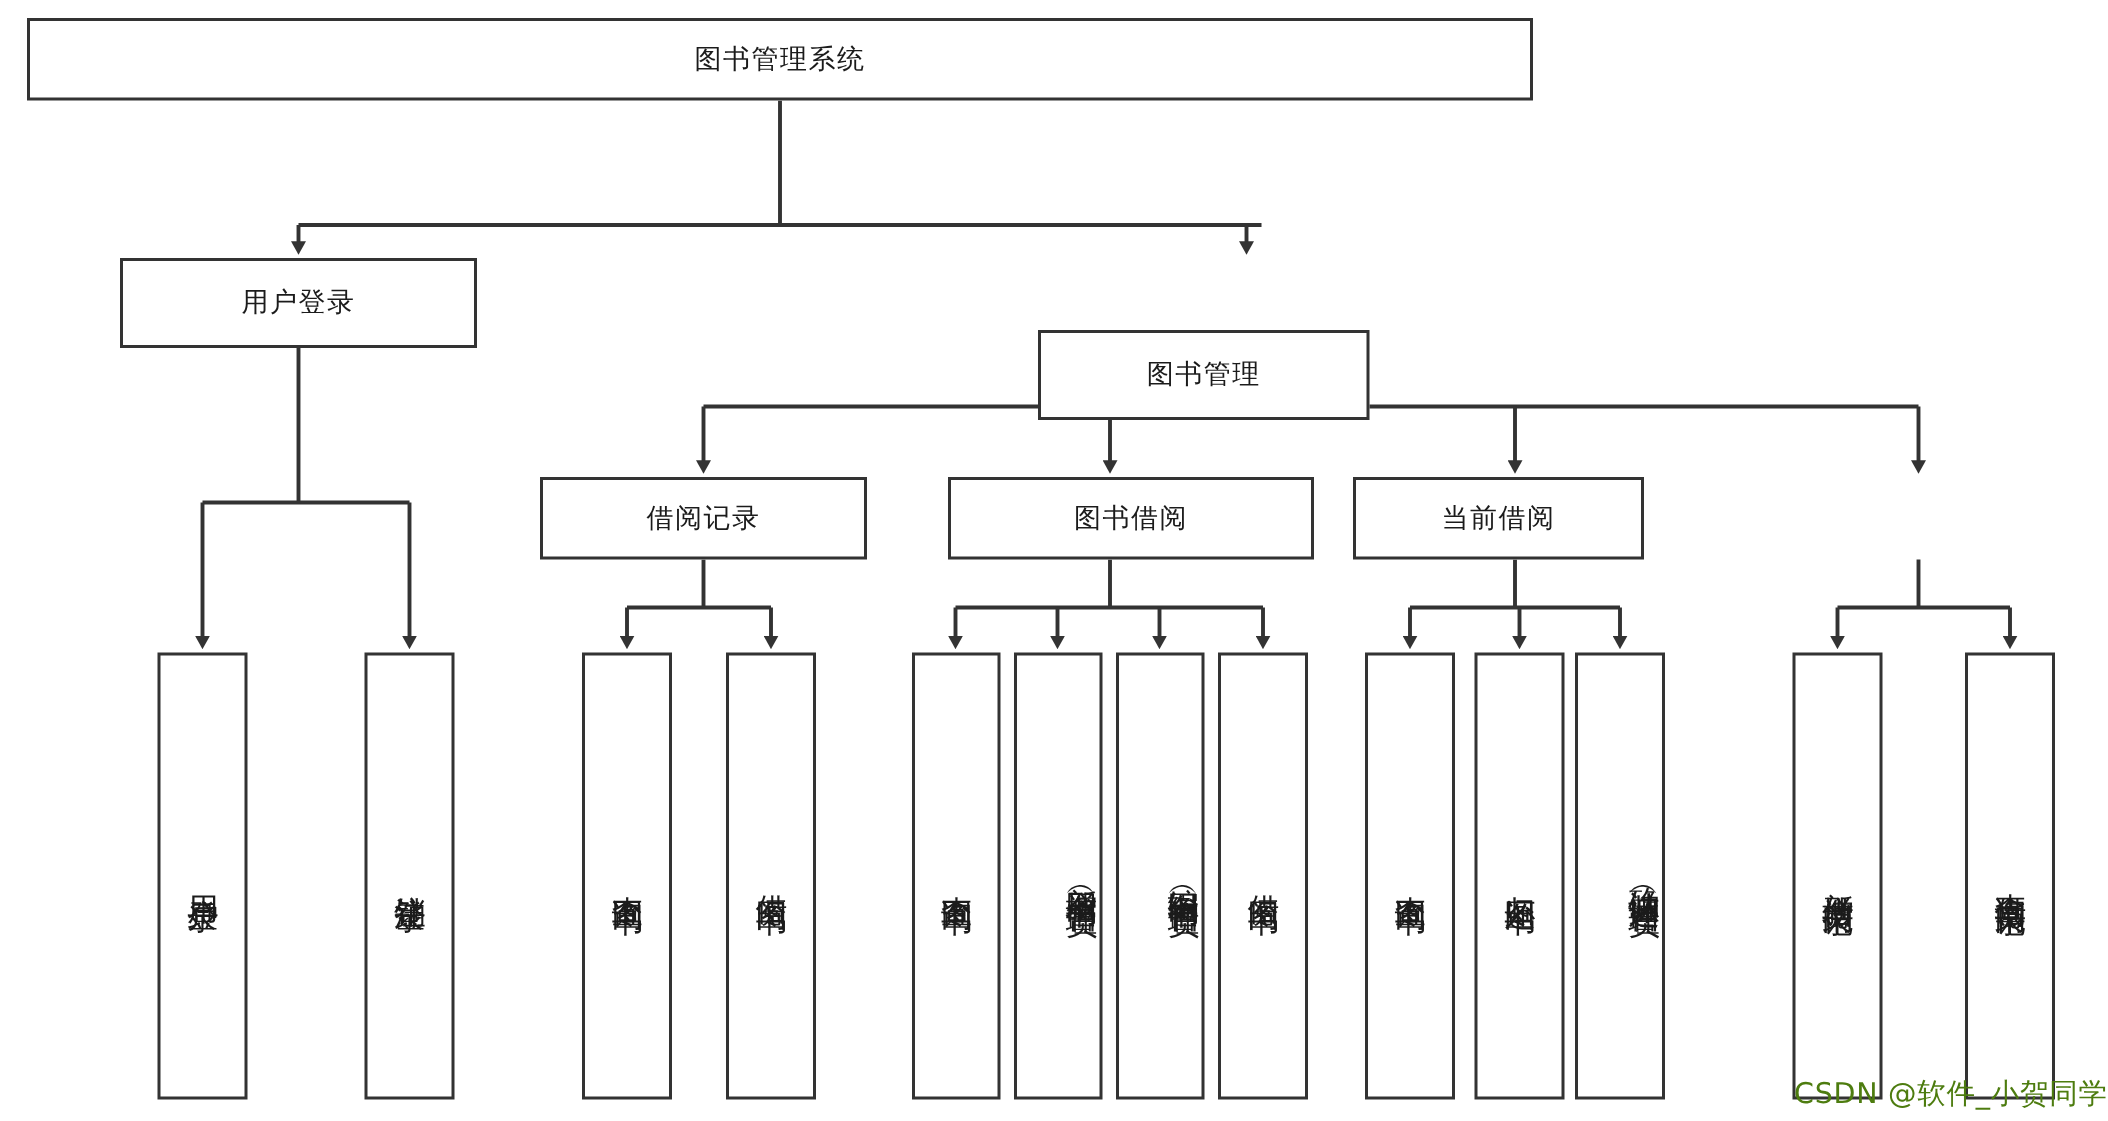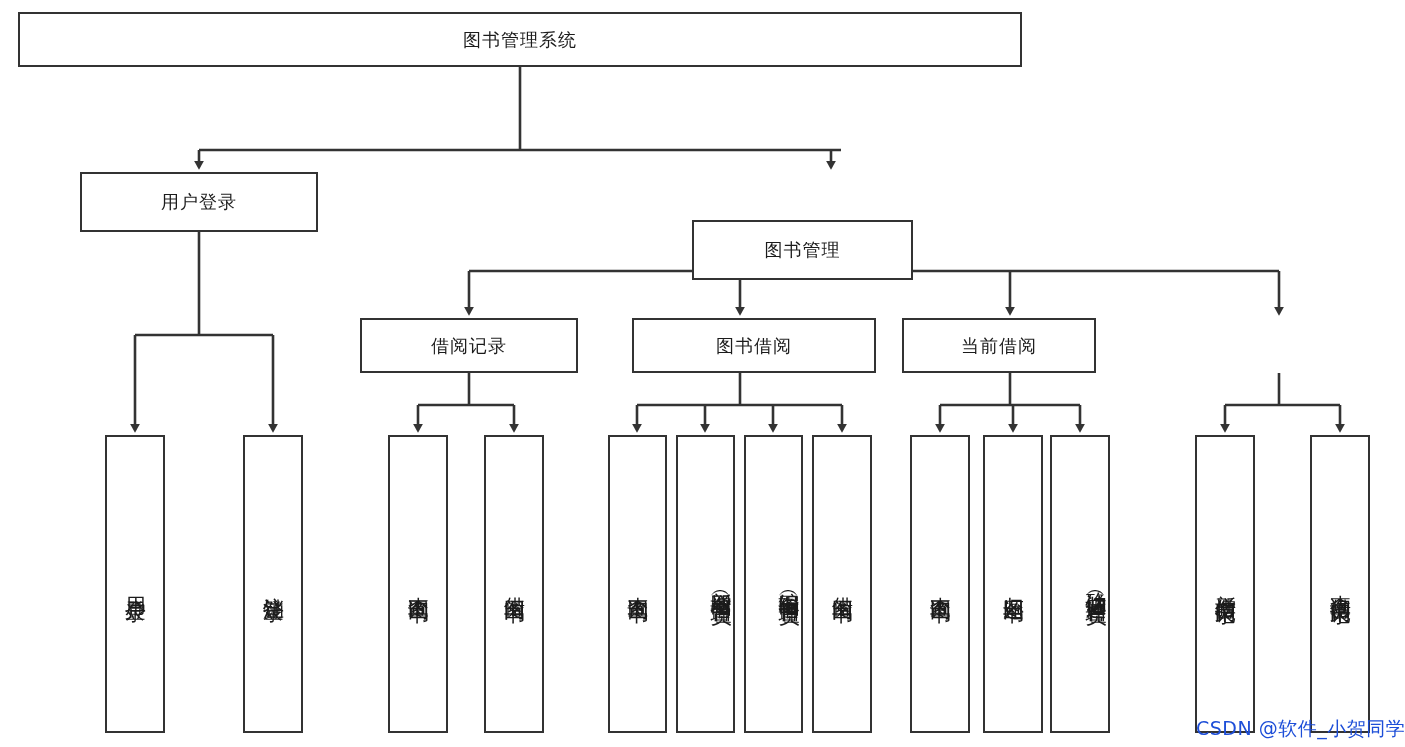--- a/index.html
+++ b/index.html
@@ -46,21 +46,21 @@
     letter-spacing: 2px;
     padding-top: 6px;
     padding-bottom: 6px;
   }
   .node.vert.topalign {
     align-items: flex-start;
   }
   .watermark {
     position: absolute;
     font-size: 19px;
-    color: #1d4ed8;
+    color: #4d7c0f;
     white-space: nowrap;
     letter-spacing: 0.5px;
     pointer-events: none;
   }
 </style>
 </head>
 <body>
 
 <div id="canvas">
 

